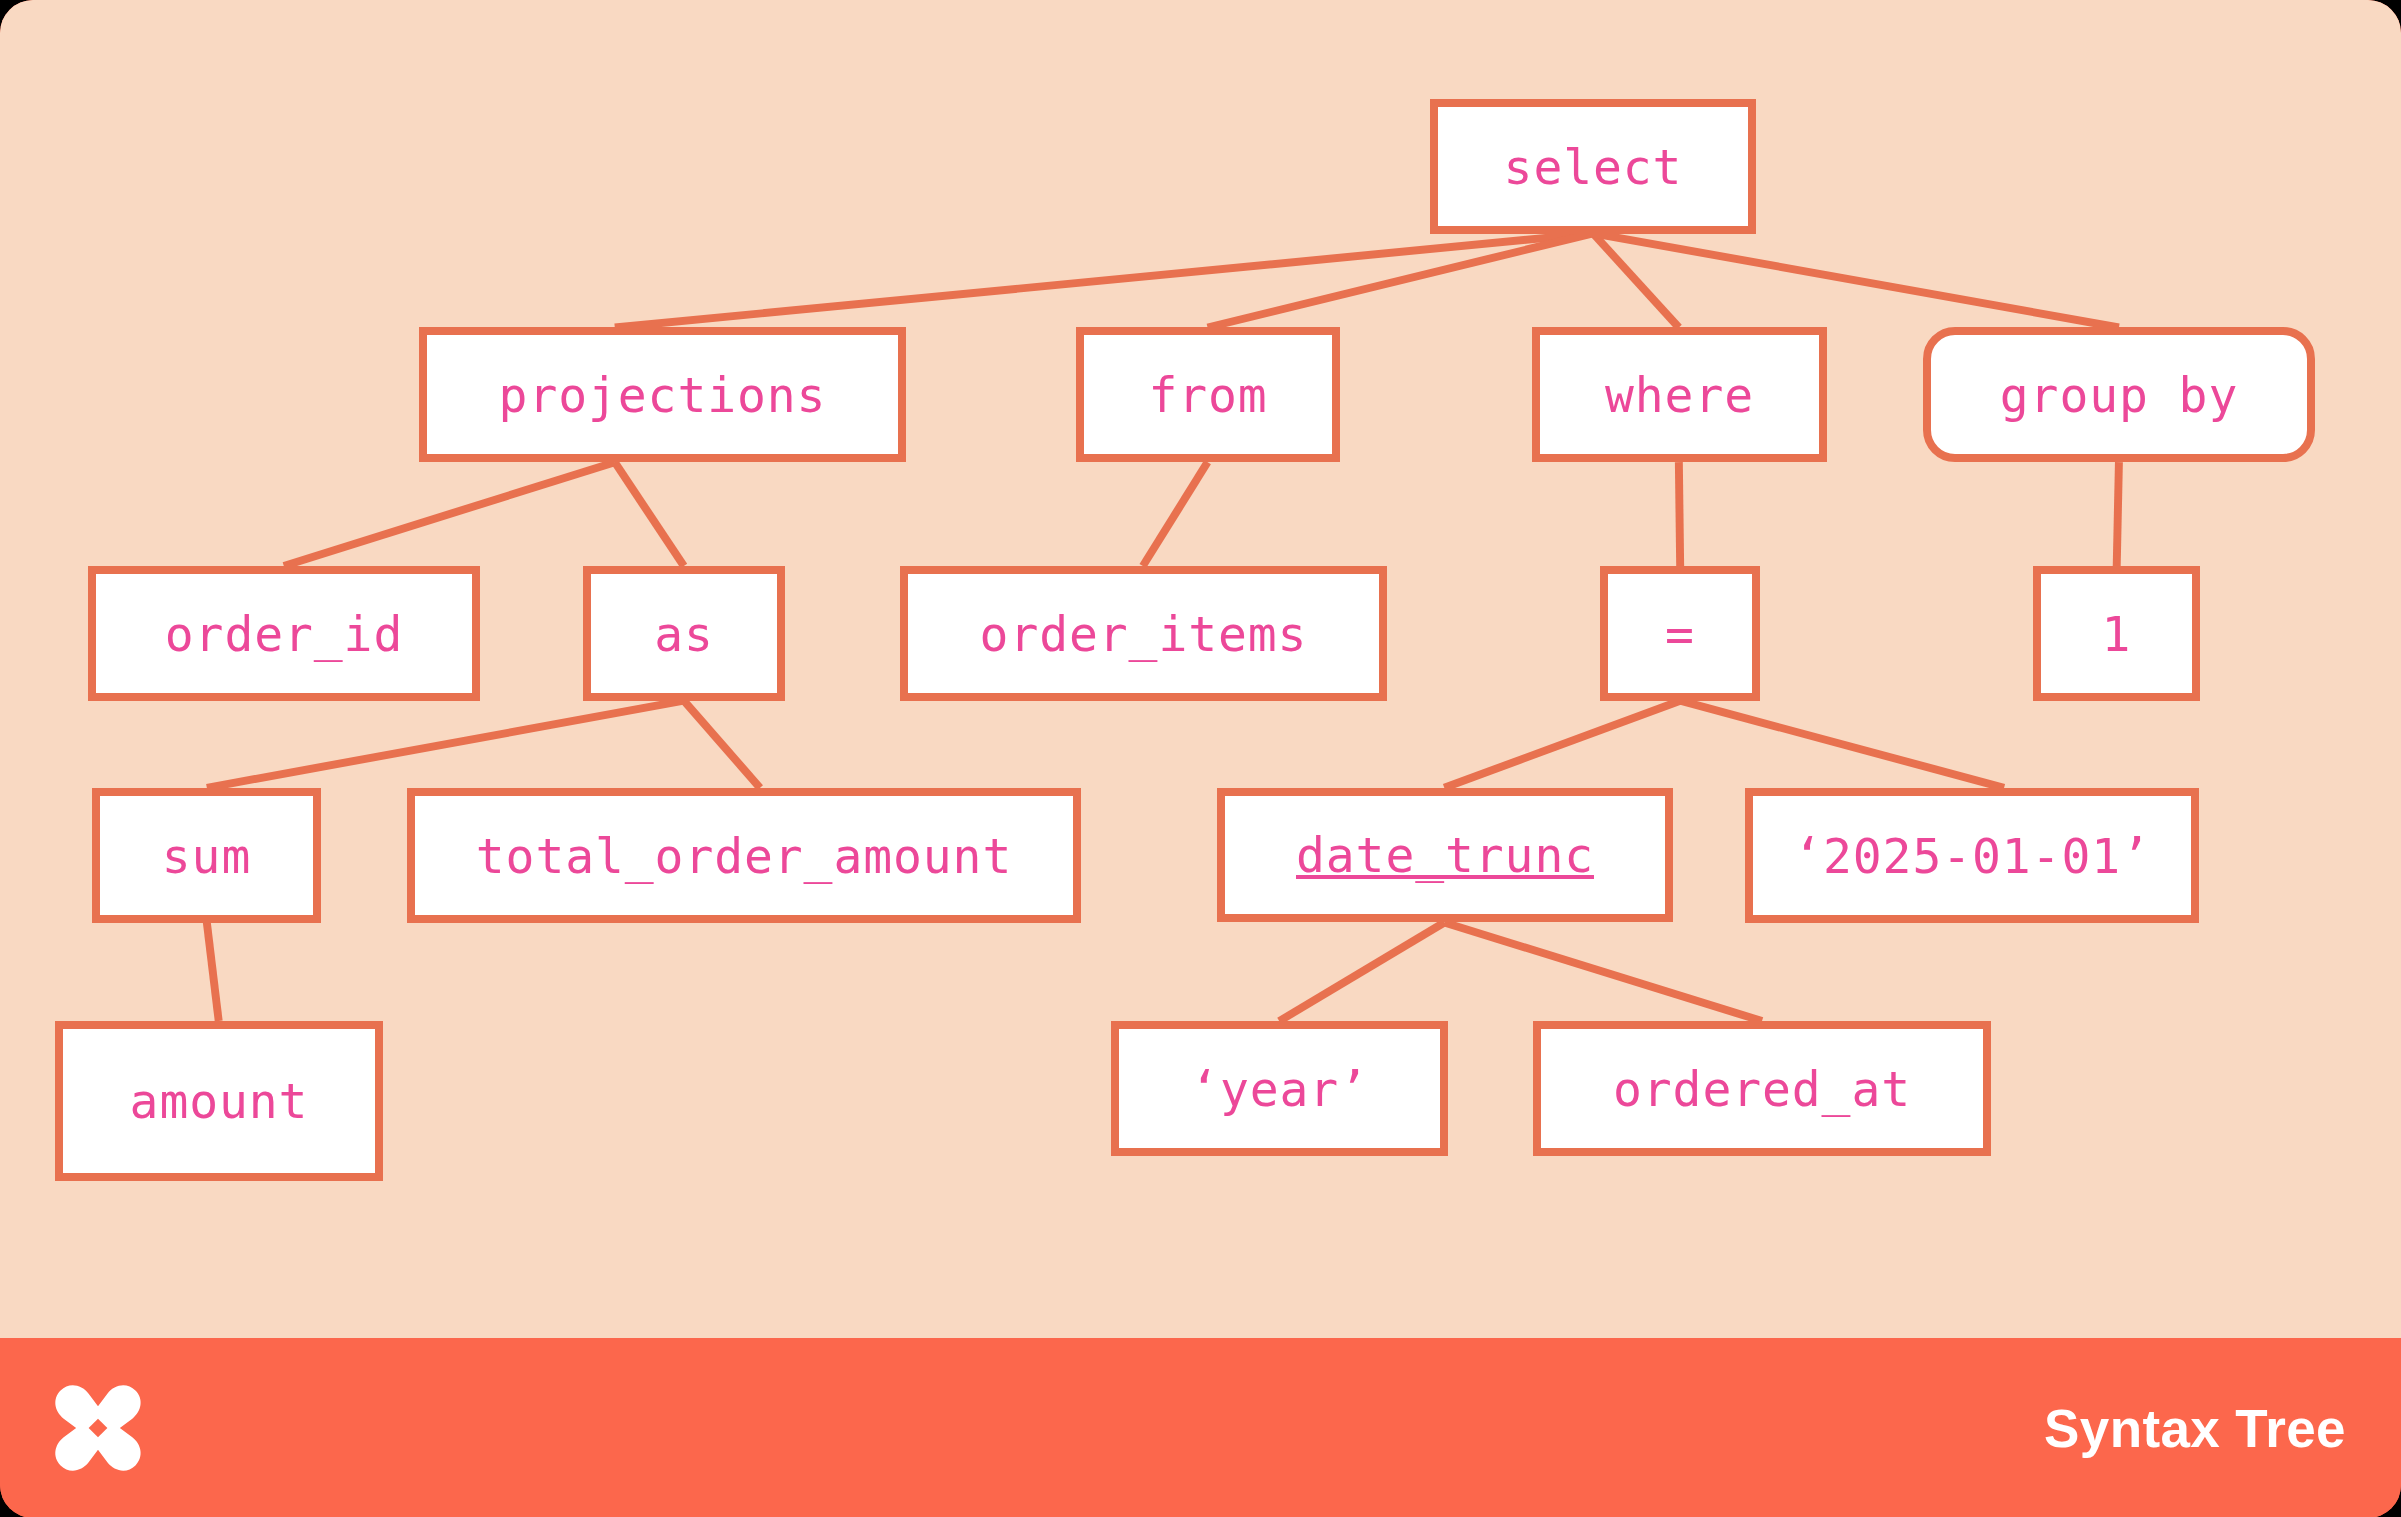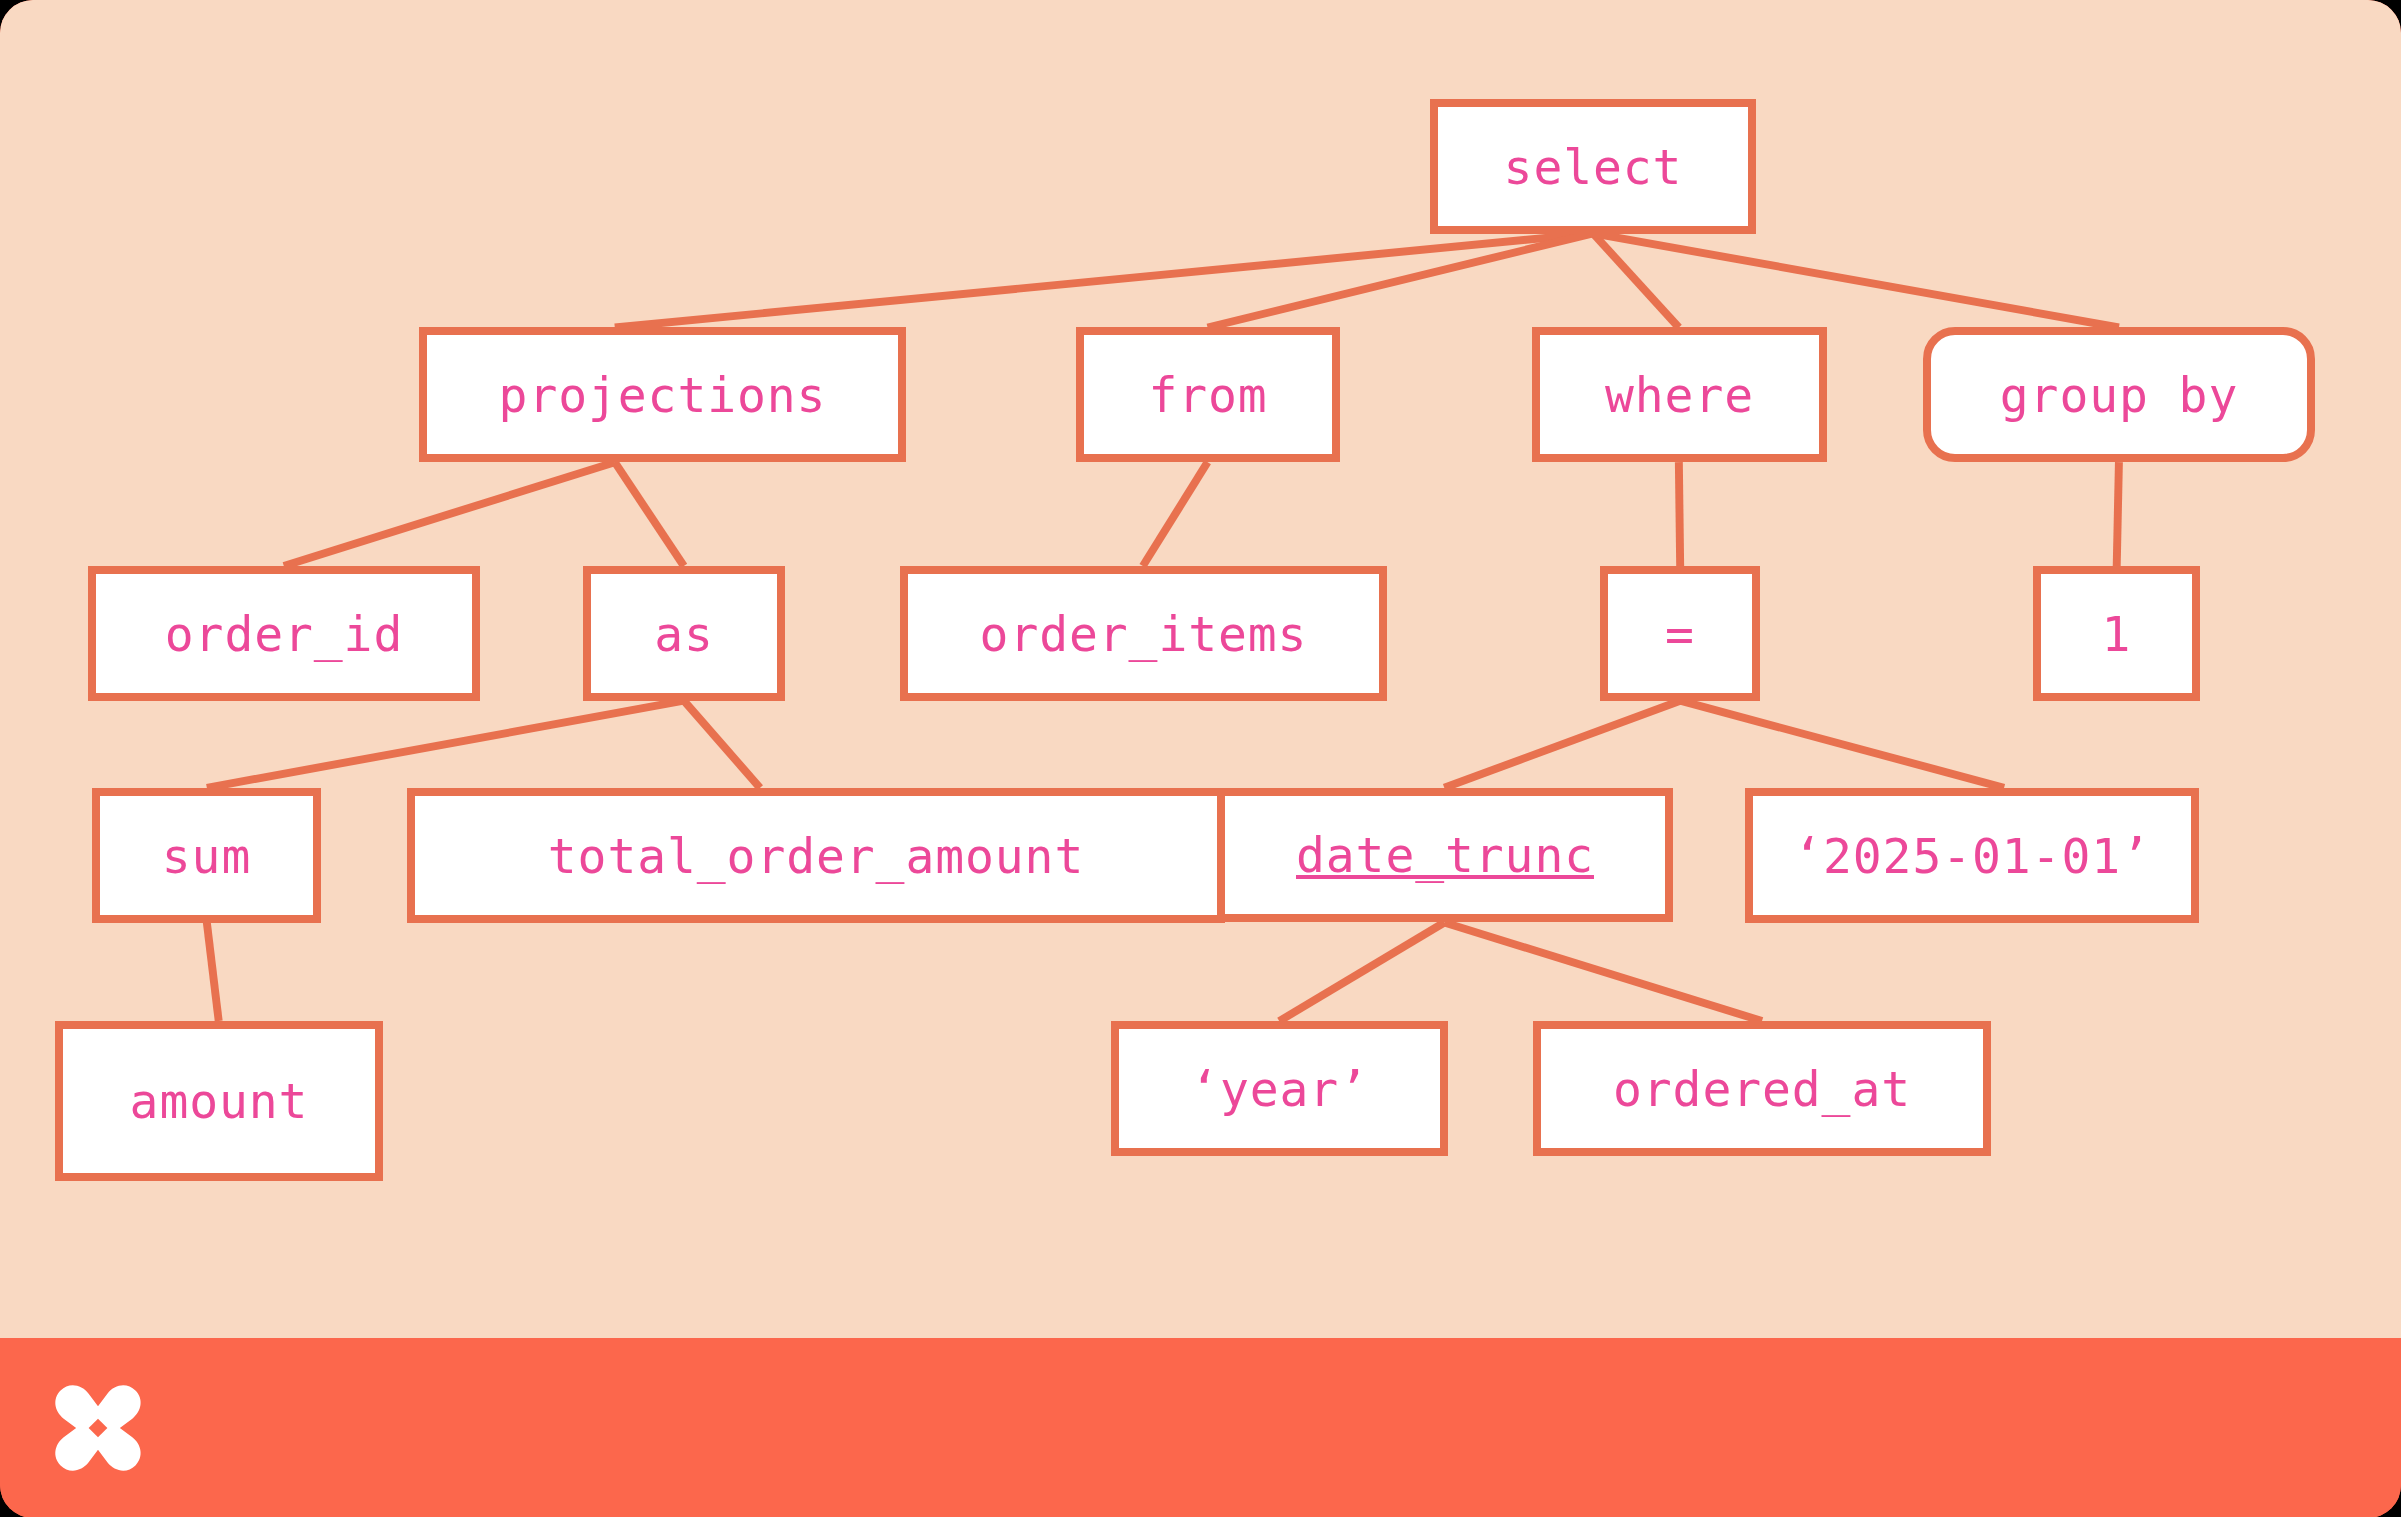--- a/index.html
+++ b/index.html
@@ -108,33 +108,34 @@
         <div class="node" style="left: 371px; top: 327px; width: 487px; height: 135px; margin-left: 48px;">projections</div>
         <div class="node" style="left: 1076px; top: 327px; width: 264px; height: 135px;">from</div>
         <div class="node" style="left: 1532px; top: 327px; width: 295px; height: 135px;">where</div>
         <div class="node" style="left: 1923px; top: 327px; width: 392px; height: 135px; border-radius: 32px;">group by</div>
         <div class="node" style="left: 88px; top: 566px; width: 392px; height: 135px;">order_id</div>
         <div class="node" style="left: 583px; top: 566px; width: 202px; height: 135px;">as</div>
         <div class="node" style="left: 900px; top: 566px; width: 487px; height: 135px;">order_items</div>
         <div class="node" style="left: 1600px; top: 566px; width: 160px; height: 135px;">=</div>
         <div class="node" style="left: 2033px; top: 566px; width: 167px; height: 135px;">1</div>
         <div class="node" style="left: 92px; top: 788px; width: 229px; height: 135px;">sum</div>
-        <div class="node" style="left: 407px; top: 788px; width: 818px; height: 135px;">total_order_amount</div>
+        <div class="node" style="left: 407px; top: 788px; width: 674px; height: 135px;">total_order_amount</div>
         <div class="node" style="left: 1217px; top: 788px; width: 456px; height: 134px; text-decoration: underline;">date_trunc</div>
         <div class="node" style="left: 1745px; top: 788px; width: 454px; height: 135px;">‘2025-01-01’</div>
         <div class="node" style="left: 55px; top: 1021px; width: 328px; height: 160px;">amount</div>
         <div class="node" style="left: 1111px; top: 1021px; width: 337px; height: 135px;">‘year’</div>
         <div class="node" style="left: 1533px; top: 1021px; width: 458px; height: 135px;">ordered_at</div>
       </div>
   </div>
 
   <div id="footer">
     <svg id="logo" viewBox="0 0 100 100">
       <path d="M14 14 C22 6 34 8 41 17 L50 29 L59 17 C66 8 78 6 86 14
                C94 22 92 34 83 41 L71 50 L83 59 C92 66 94 78 86 86
                C78 94 66 92 59 83 L50 71 L41 83 C34 92 22 94 14 86
                C6 78 8 66 17 59 L29 50 L17 41 C8 34 6 22 14 14 Z" fill="#FFFFFF"></path>
       <path d="M50 41 L59 50 L50 59 L41 50 Z" fill="#FC674C"></path>
     </svg>
+    <div id="footer-title">Syntax Tree</div>
   </div>
 
 </div>
 
 
 </body></html>

